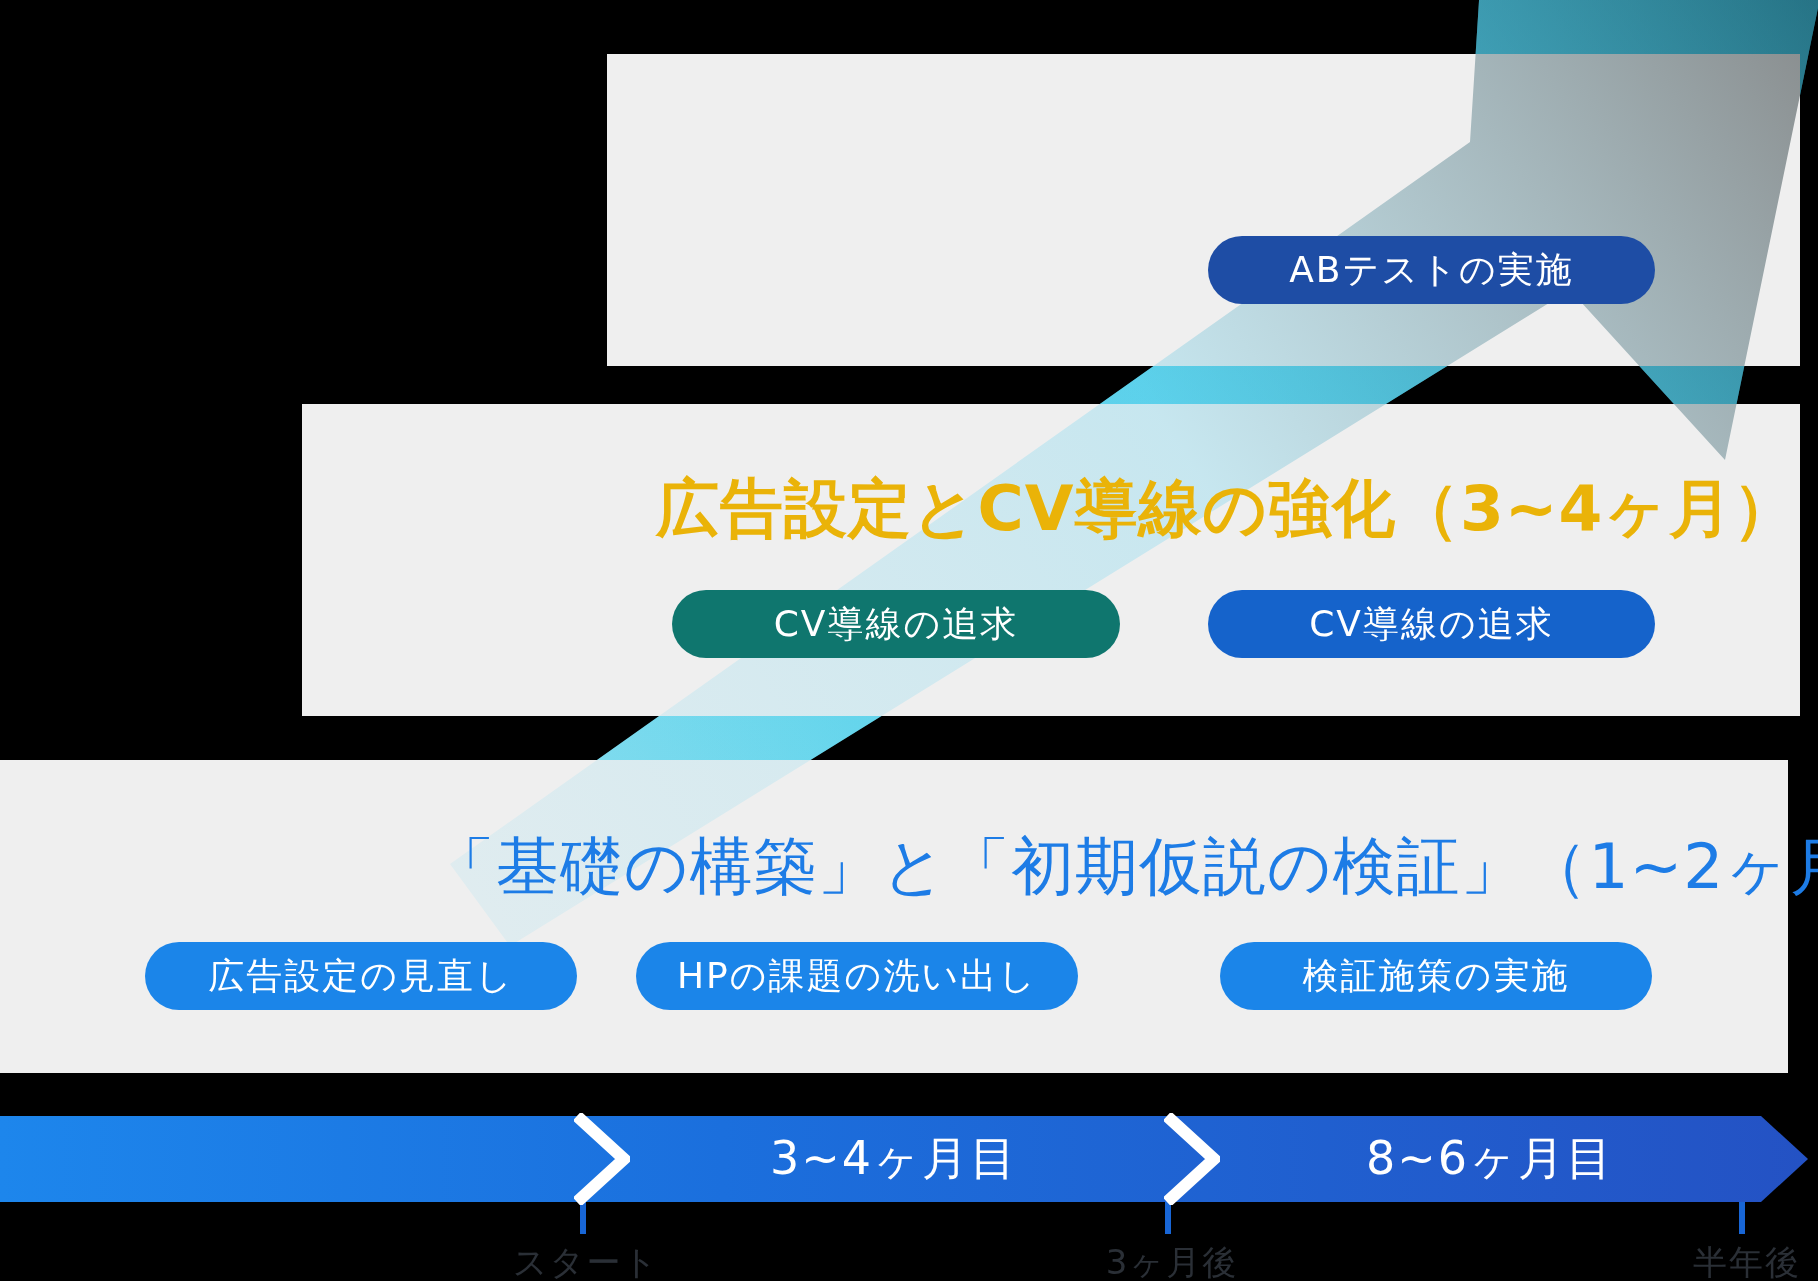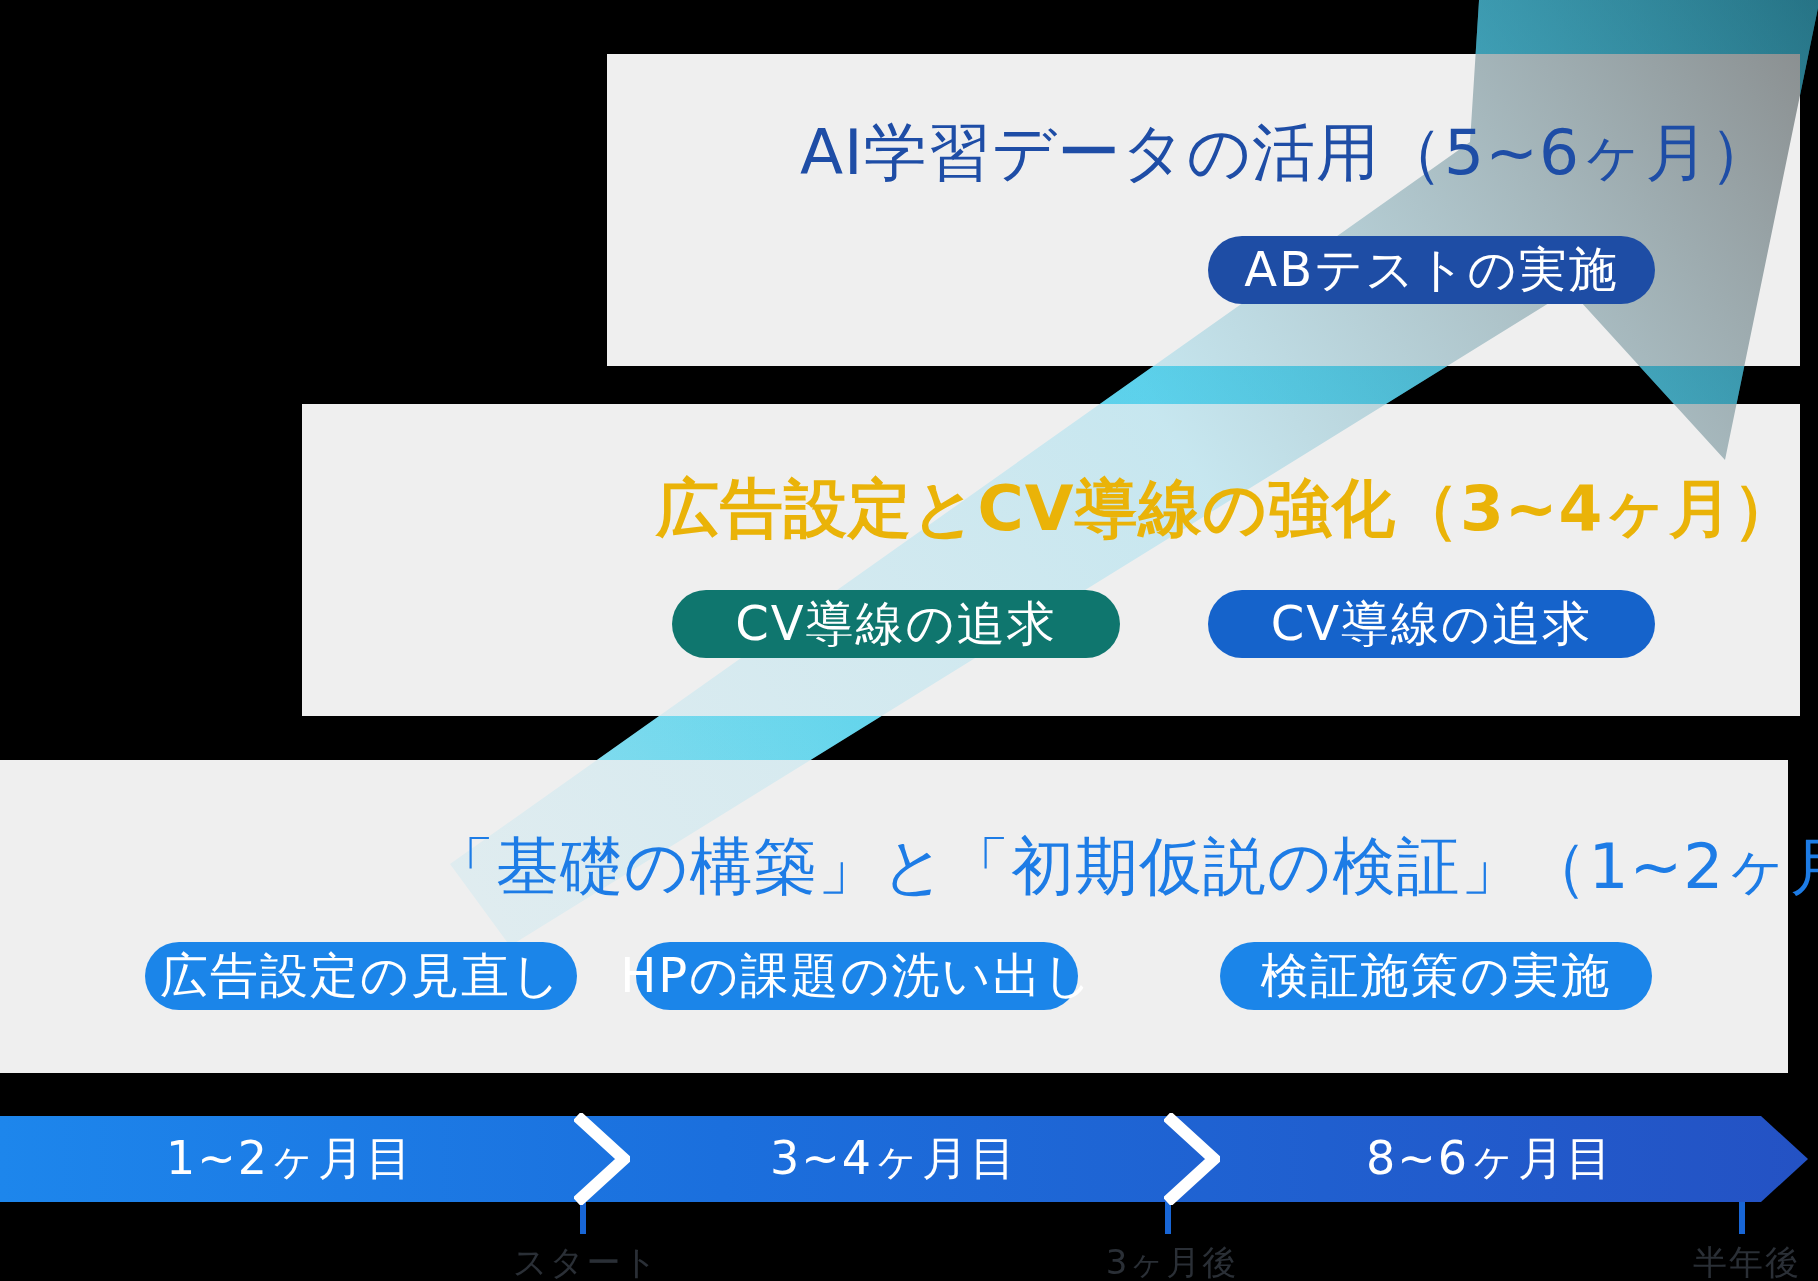--- a/index.html
+++ b/index.html
@@ -9,21 +9,21 @@
   #arrow-under{z-index:0;}
   .step-box{position:absolute;background:#efefef;z-index:1;}
   .box-phase-3{left:607px;top:54px;width:1193px;height:312px;}
   .box-phase-2{left:302px;top:404px;width:1498px;height:312px;}
   .box-phase-1{left:0px;top:760px;width:1788px;height:313px;}
   #arrow-over{z-index:2;}
   .step-title{position:absolute;z-index:3;font-size:63px;font-weight:500;letter-spacing:1px;white-space:nowrap;}
   .title-phase-3{left:800px;top:110px;color:#1e4da6;}
   .title-phase-2{left:656px;top:466px;color:#eab308;font-weight:bold;}
   .title-phase-1{left:432px;top:824px;color:#1d7ce6;}
-  .pill{position:absolute;z-index:3;height:68px;border-radius:34px;color:#fff;font-size:48px;
+  .pill{position:absolute;z-index:3;height:68px;border-radius:34px;color:#fff;font-size:36px;
         display:flex;align-items:center;justify-content:center;letter-spacing:2px;white-space:nowrap;}
   .pill-p3-0{left:1208px;top:236px;width:447px;background:#1e4da5;}
   .pill-p2-0{left:672px;top:590px;width:448px;background:#0f766e;}
   .pill-p2-1{left:1208px;top:590px;width:447px;background:#1563cb;}
   .pill-p1-0{left:145px;top:942px;width:432px;background:#1b85e9;text-align:center;}
   .pill-p1-1{left:636px;top:942px;width:442px;background:#1b85e9;}
   .pill-p1-2{left:1220px;top:942px;width:432px;background:#1b85e9;}
   .timeline-bar{position:absolute;z-index:3;left:0;top:1116px;width:1808px;height:86px;
         background:linear-gradient(90deg,#1d86ec 0%,#1b6fdd 40%,#2452c4 100%);
         clip-path:polygon(0 0,1761px 0,1808px 43px,1761px 86px,0 86px);}
@@ -65,33 +65,31 @@
   </svg>
 
   <div class="step-box box-phase-1"></div>
   <div class="step-box box-phase-2"></div>
   <div class="step-box box-phase-3"></div>
 
   <svg id="arrow-over" class="arrow-layer" width="1818" height="1281" viewBox="0 0 1818 1281">
     <polygon points="450,864 1470,142 1480,-15 1835,-75 1725,460 1570,290 510,946" fill="url(#gradPale)"></polygon>
   </svg>
 
-  <div class="step-title title-phase-3">AI学習データの活用（5~6ヶ月）</div>
   <div class="step-title title-phase-2">広告設定とCV導線の強化（3~4ヶ月）</div>
   <div class="step-title title-phase-1">「基礎の構築」と「初期仮説の検証」（1~2ヶ月）</div>
 
   <div class="pill pill-p3-0">ABテストの実施</div>
   <div class="pill pill-p2-0">CV導線の追求</div>
   <div class="pill pill-p2-1">CV導線の追求</div>
   <div class="pill pill-p1-0">広告設定の見直し</div>
   <div class="pill pill-p1-1">HPの課題の洗い出し</div>
   <div class="pill pill-p1-2">検証施策の実施</div>
 
   <div class="timeline-bar"></div>
-  <div class="seg-label seg-0">1~2ヶ月目</div>
   <div class="seg-label seg-1">3~4ヶ月目</div>
   <div class="seg-label seg-2">8~6ヶ月目</div>
 
   <svg class="chevron chevron-1" viewBox="0 0 56 92">
     <polyline points="3,3 50,46 3,89" fill="none" stroke="#ffffff" stroke-width="12"></polyline>
   </svg>
   <svg class="chevron chevron-2" viewBox="0 0 56 92">
     <polyline points="3,3 50,46 3,89" fill="none" stroke="#ffffff" stroke-width="12"></polyline>
   </svg>
 

